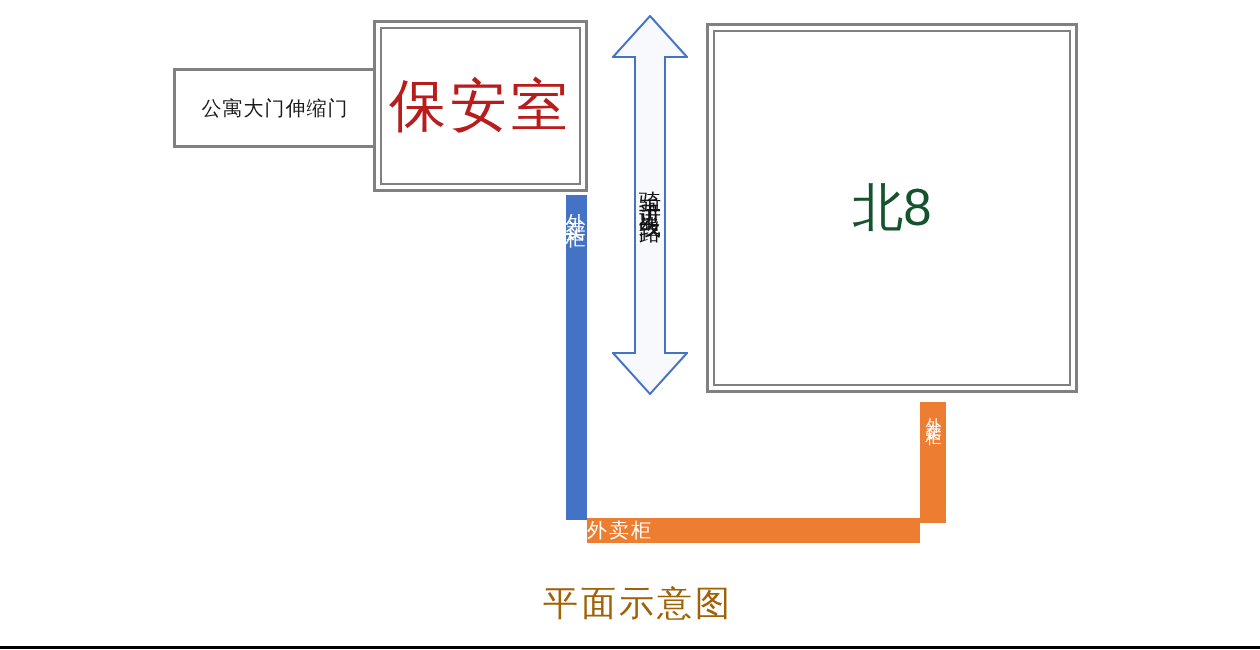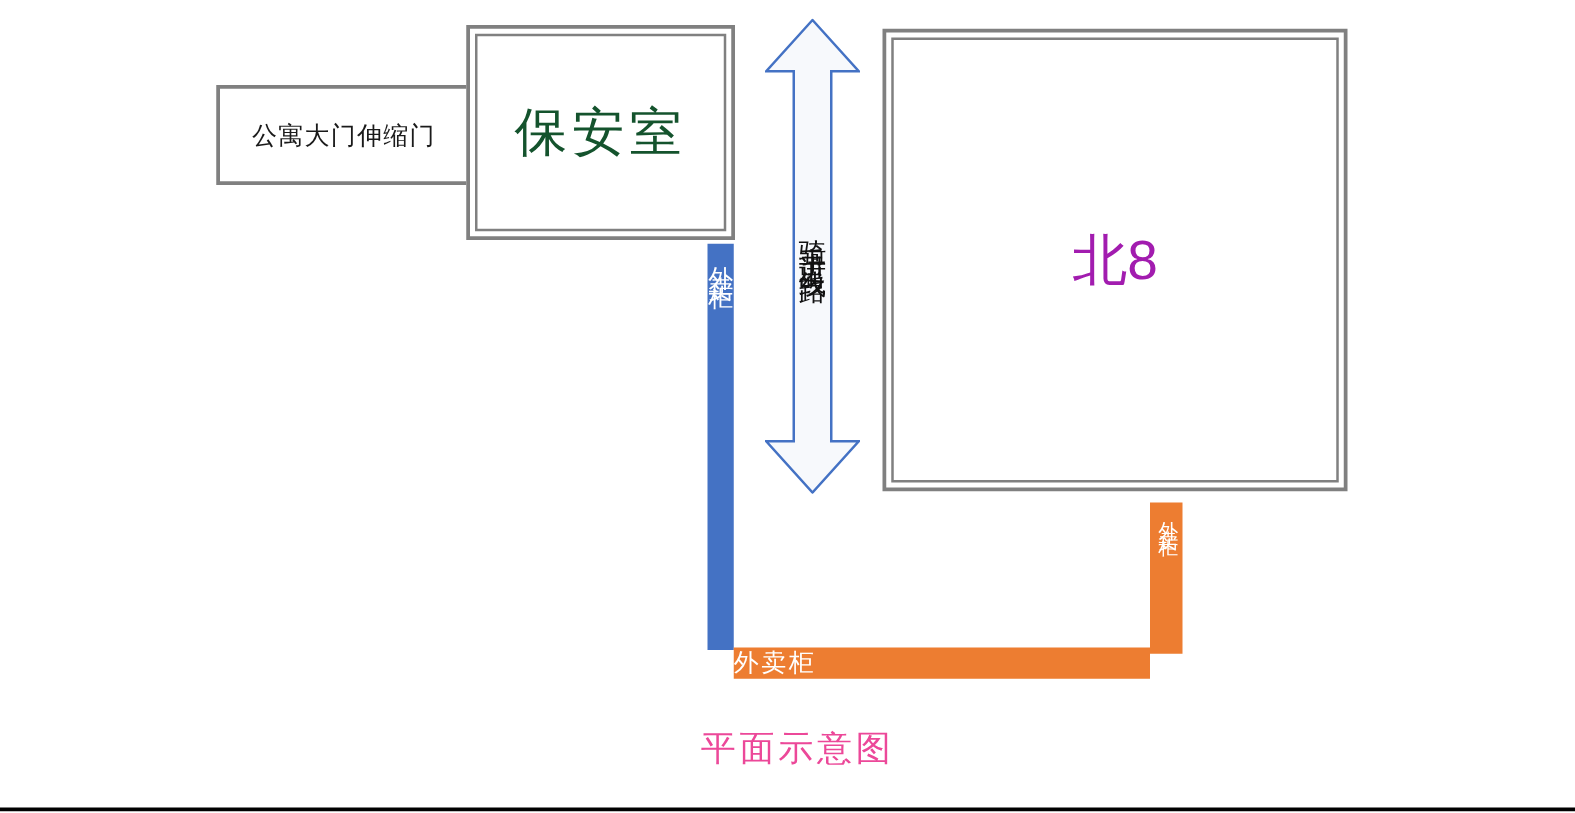--- a/index.html
+++ b/index.html
@@ -42,28 +42,28 @@
     align-items: center;
     justify-content: center;
   }
   .gate-label {
     font-size: 20px;
     color: #1a1a1a;
     letter-spacing: 1px;
     white-space: nowrap;
   }
   .security-label {
-    font-size: 42px;
-    color: #14532d;
+    font-size: 57px;
+    color: #b91c1c;
     letter-spacing: 4px;
     white-space: nowrap;
   }
   .north8-label {
-    font-size: 44px;
-    color: #a21caf;
+    font-size: 51px;
+    color: #14532d;
     white-space: nowrap;
     text-align: center;
   }
   
   .bar {
     position: absolute;
     display: flex;
     align-items: center;
     justify-content: flex-start;
     color: #ffffff;
@@ -108,22 +108,22 @@
     font-size: 22px;
     letter-spacing: 6px;
     color: #111111;
     white-space: nowrap;
   }
   .diagram-title {
     position: absolute;
     left: 638px;
     top: 580px;
     transform: translateX(-50%);
-    font-size: 28px;
-    color: #ec4899;
+    font-size: 35px;
+    color: #a16207;
     letter-spacing: 3px;
     white-space: nowrap;
   }
   .bottom-rule {
     position: absolute;
     left: 0;
     top: 646px;
     width: 1260px;
     height: 3px;
     background: #000000;

